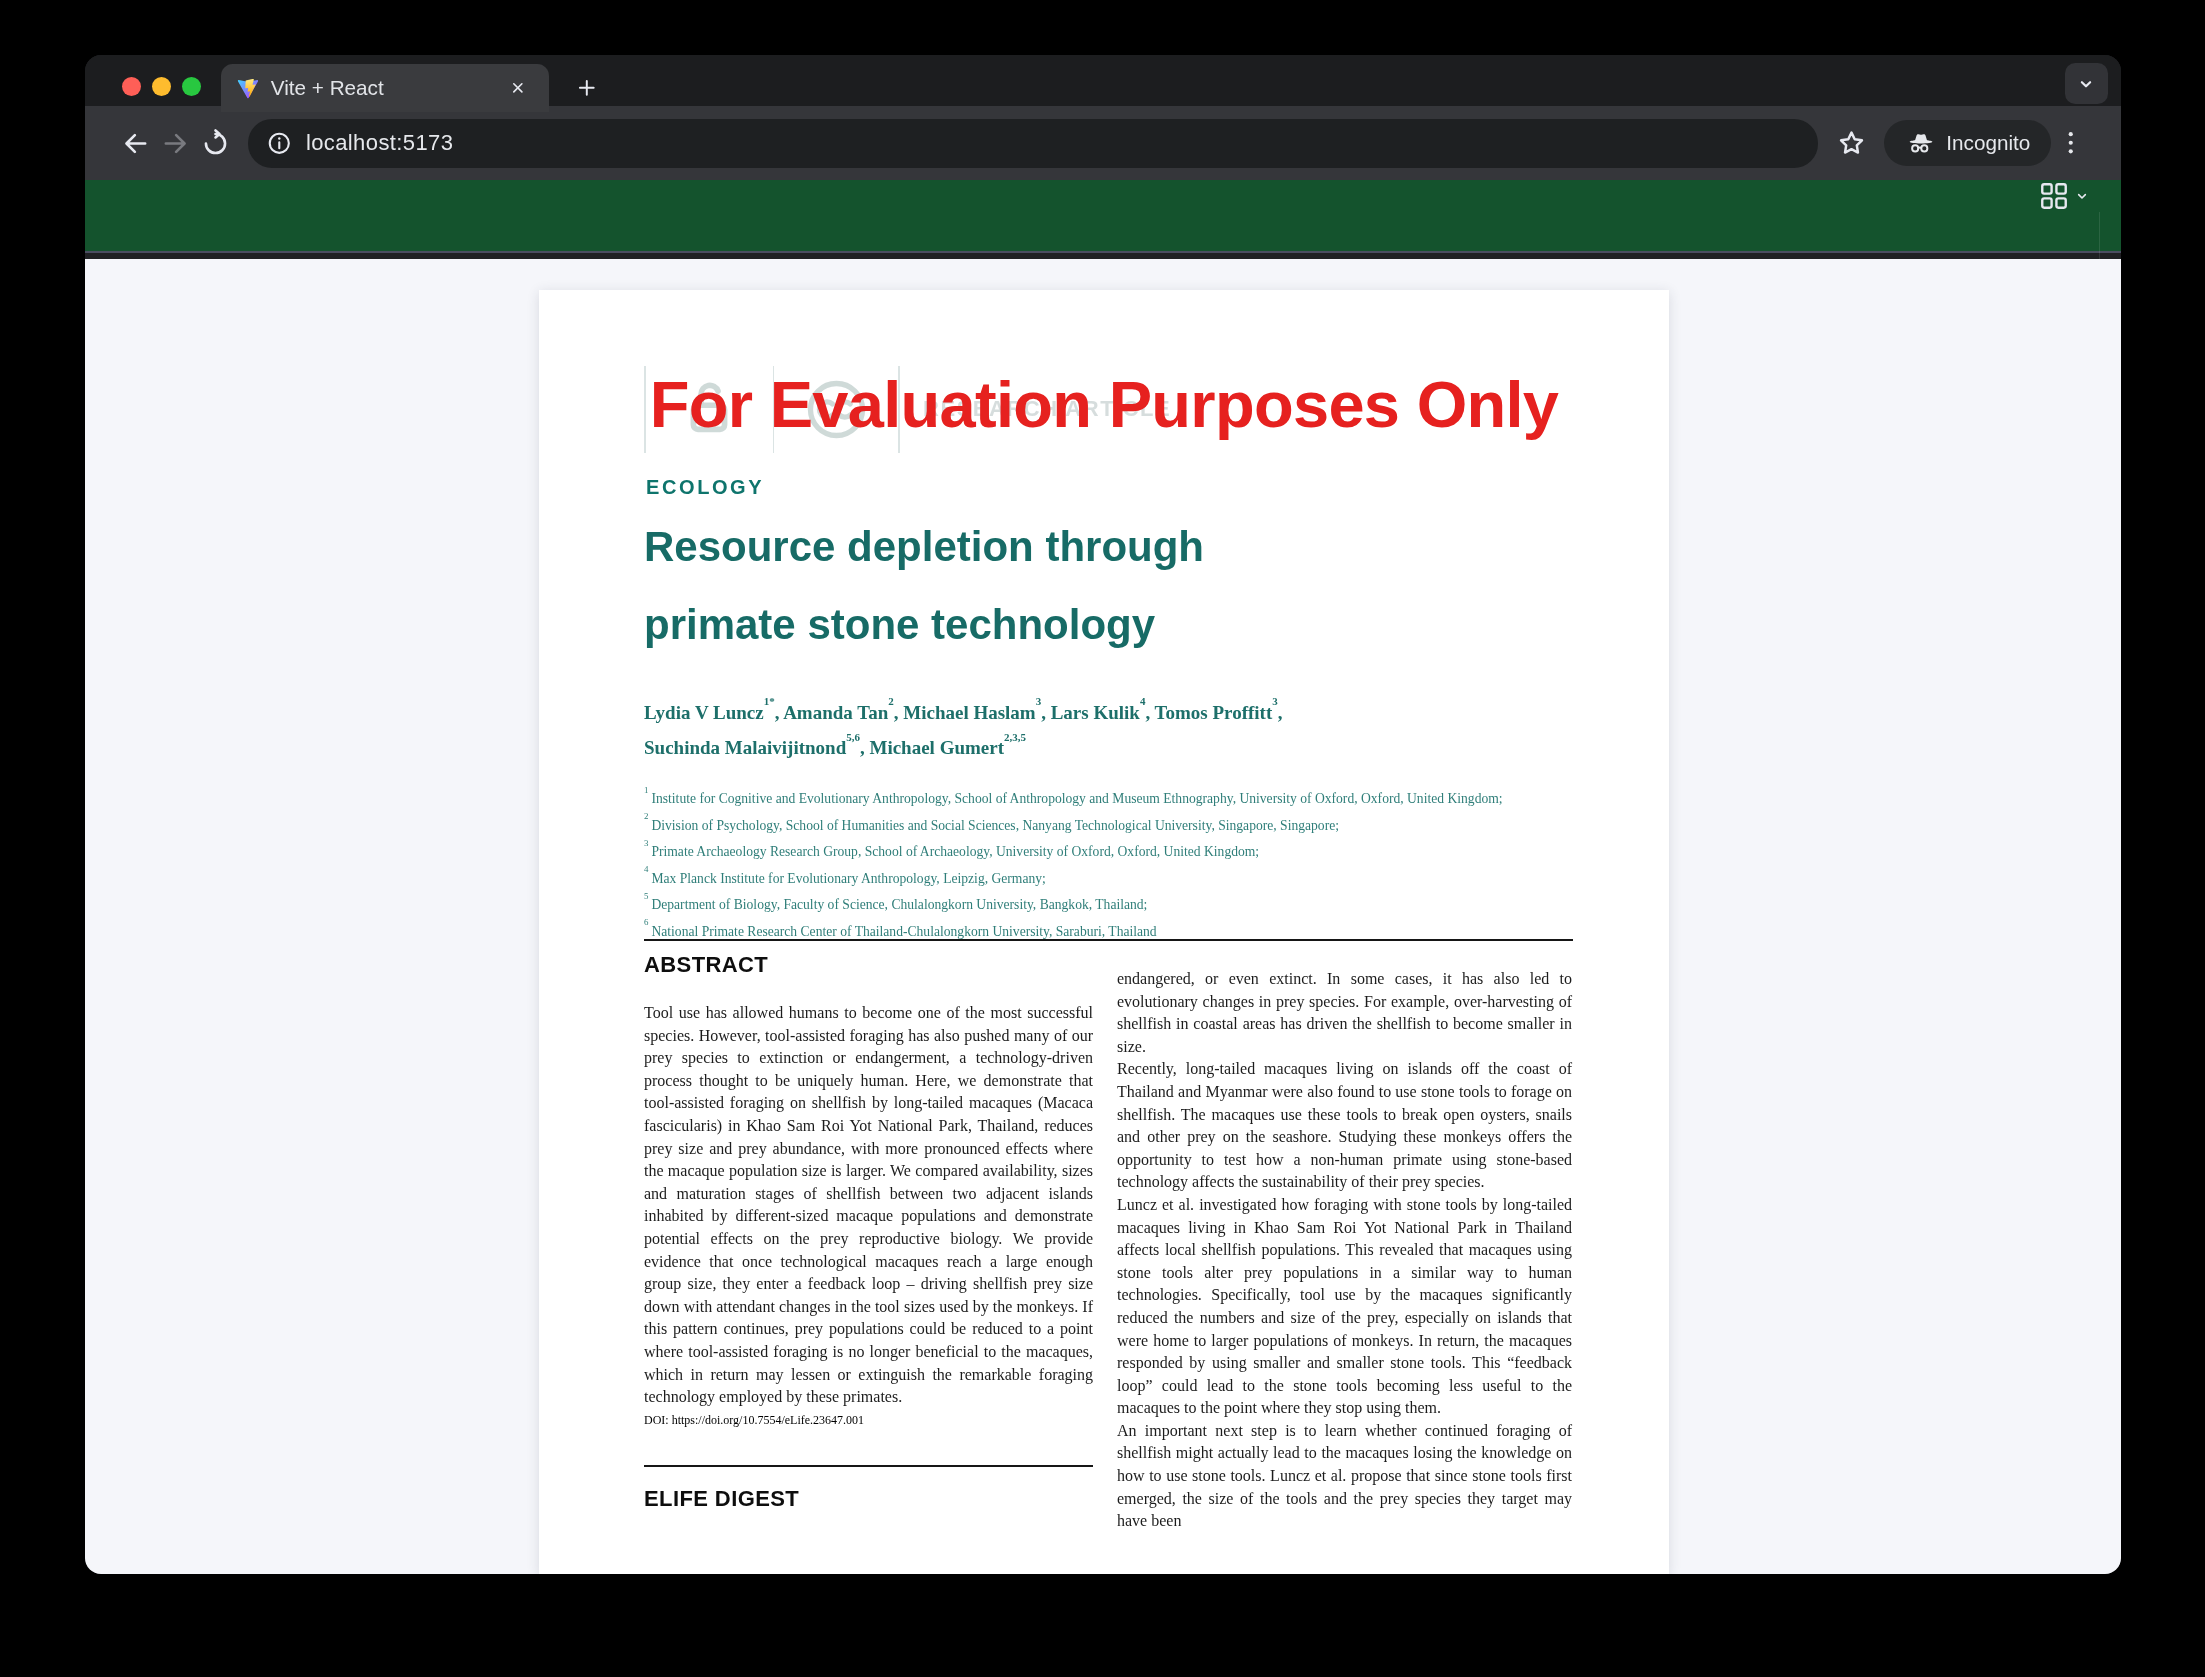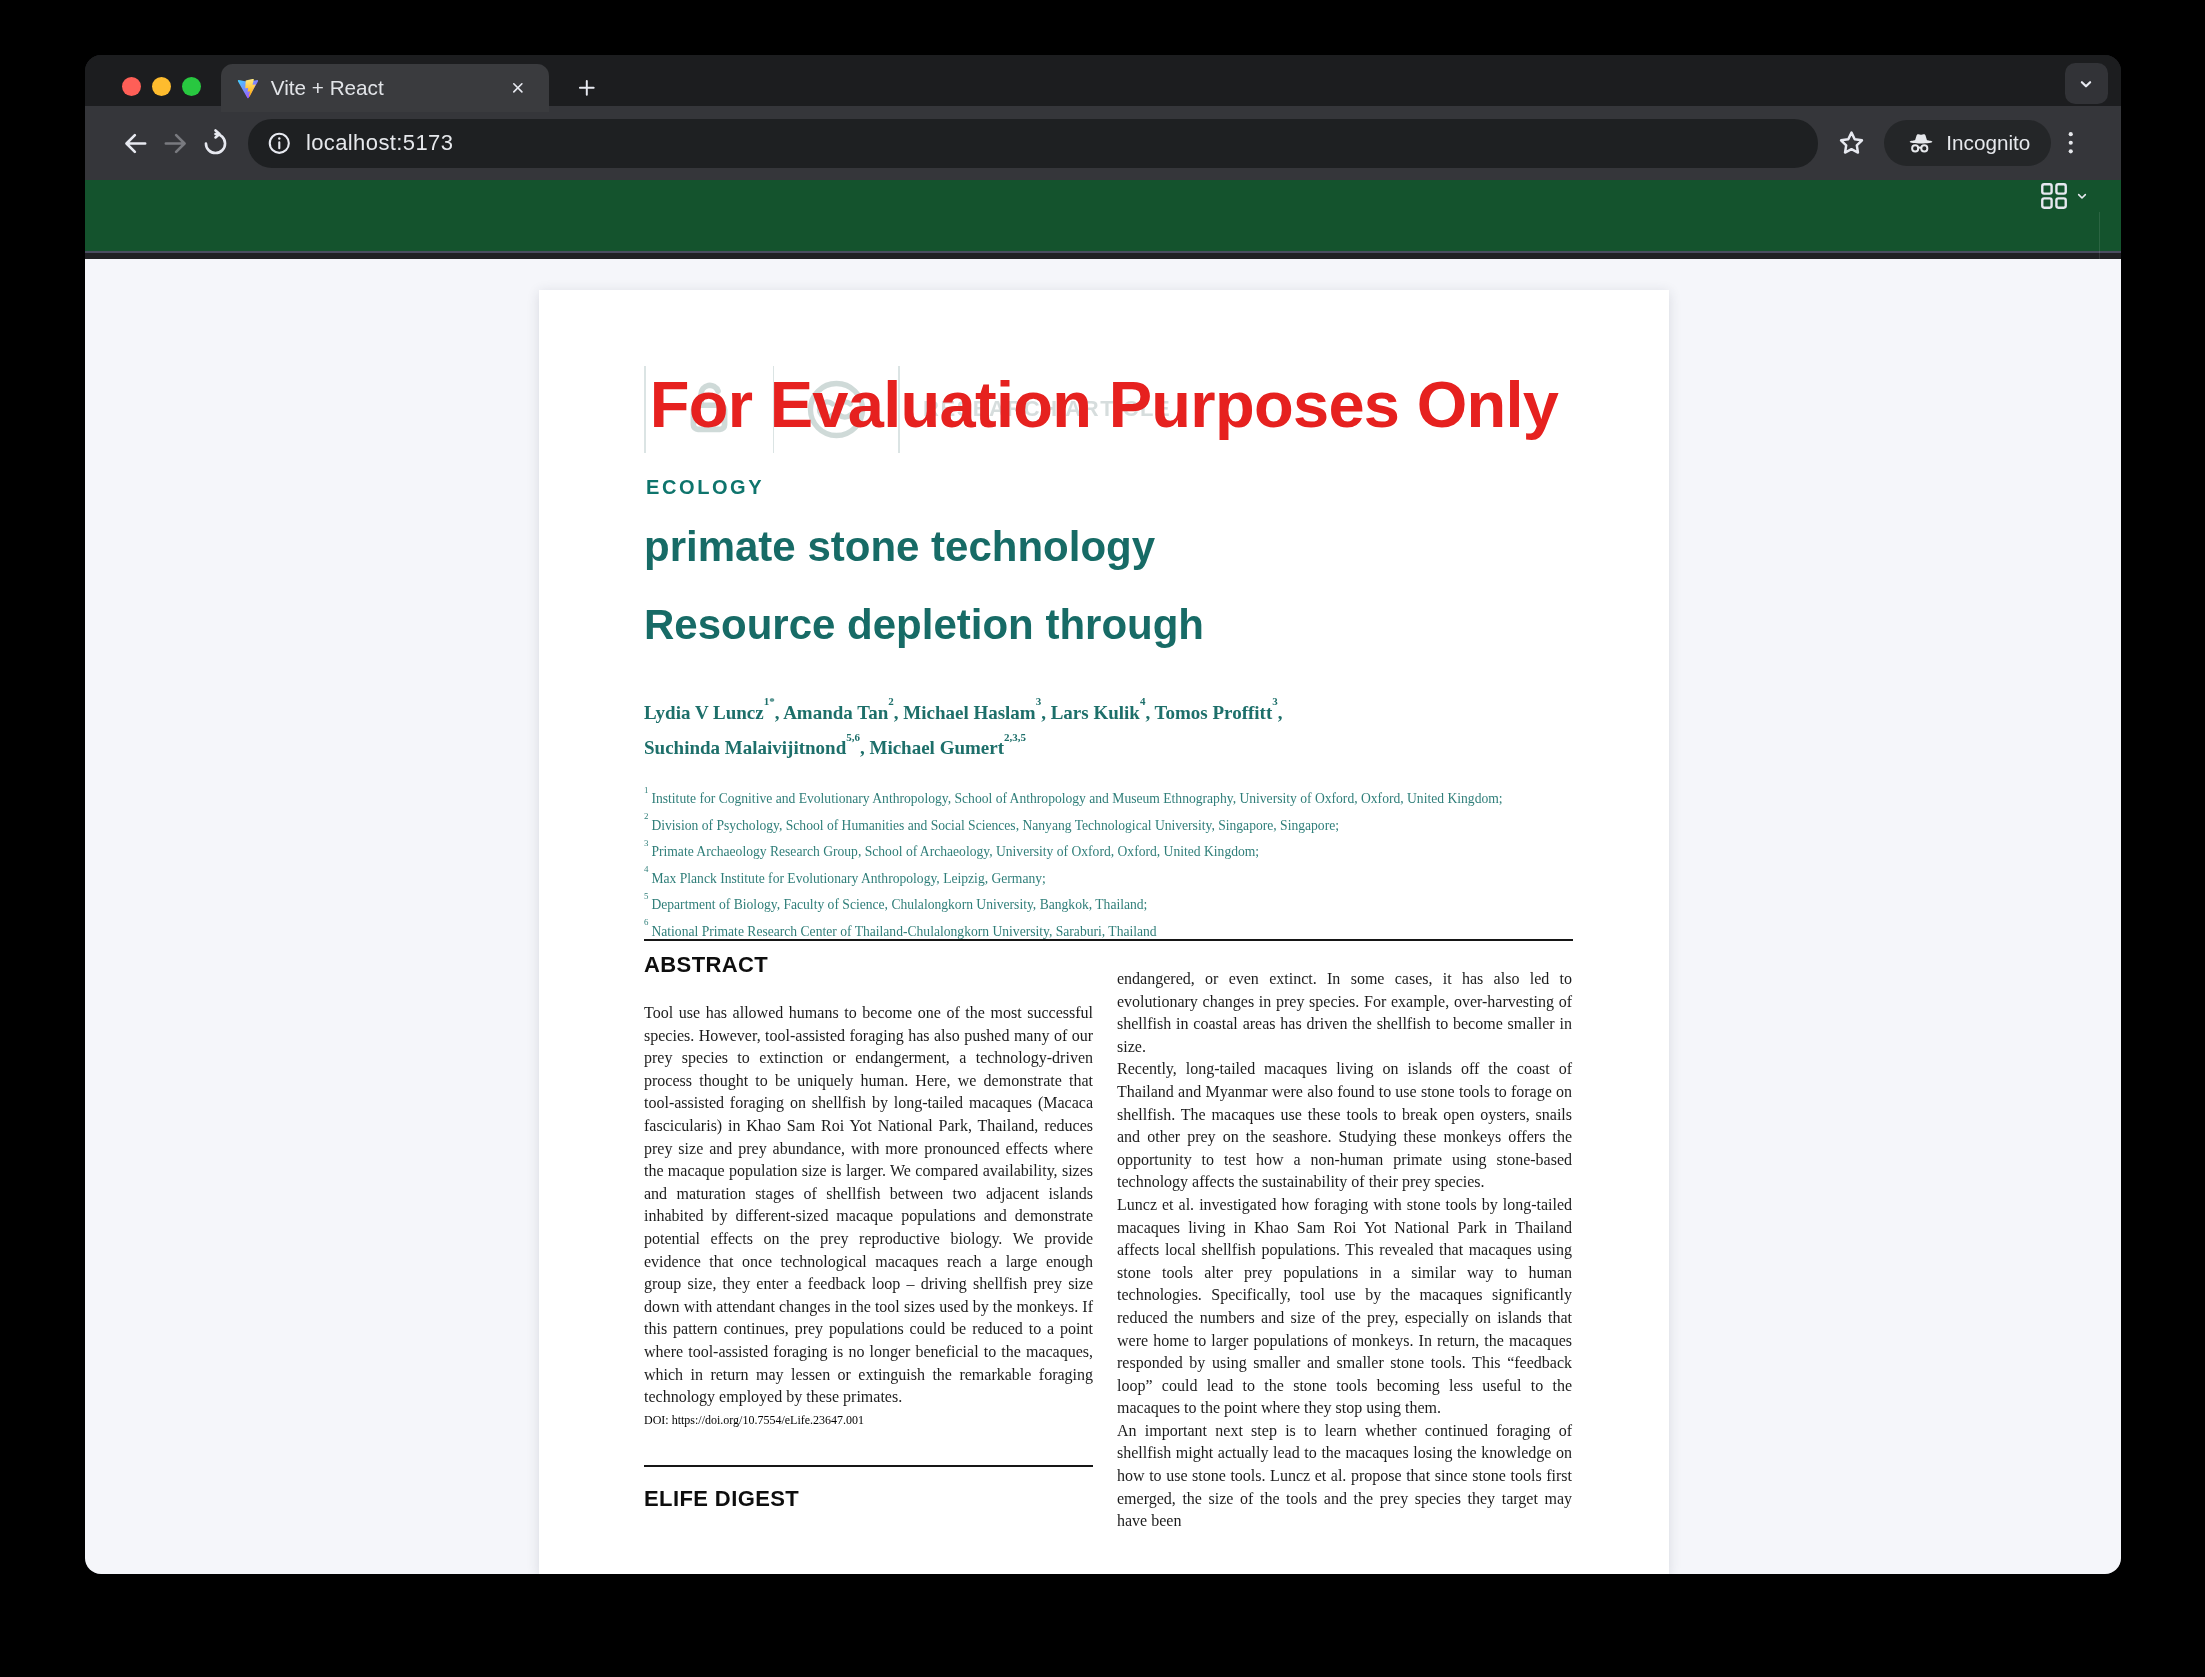--- a/index.html
+++ b/index.html
@@ -454,22 +454,22 @@
         </div>
         <div class="kvline"></div>
         <span class="kicker-text">RESEARCH ARTICLE</span>
       </div>
 
       <div class="watermark" id="watermark" style="color: rgb(230, 33, 31);">For Evaluation Purposes Only</div>
 
       <div class="category">ECOLOGY</div>
 
       <div class="title">
+        <span>Resource depletion through</span>
         <span>primate stone technology</span>
-        <span>Resource depletion through</span>
       </div>
 
       <div class="authors" id="authors">
           <div>Lydia V Luncz<sup>1*</sup>, Amanda Tan<sup>2</sup>, Michael Haslam<sup>3</sup>, Lars Kulik<sup>4</sup>, Tomos Proffitt<sup>3</sup>,</div>
           <div>Suchinda Malaivijitnond<sup>5,6</sup>, Michael Gumert<sup>2,3,5</sup></div>
         </div>
 
       <div class="affils" id="affils">
           <div><sup>1</sup>Institute for Cognitive and Evolutionary Anthropology, School of Anthropology and Museum Ethnography, University of Oxford, Oxford, United Kingdom;</div>
           <div><sup>2</sup>Division of Psychology, School of Humanities and Social Sciences, Nanyang Technological University, Singapore, Singapore;</div>

